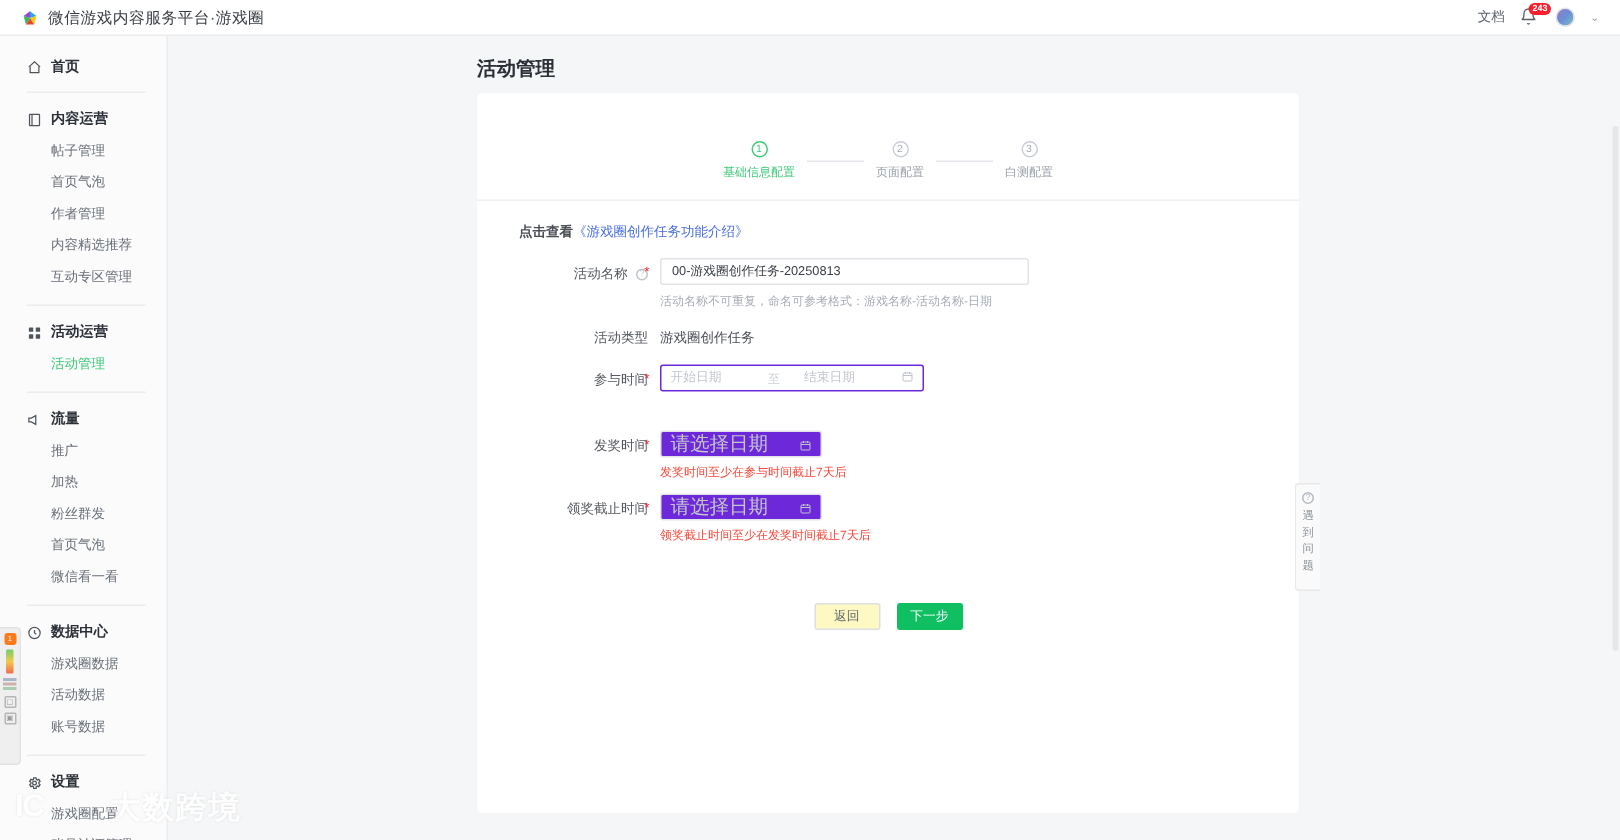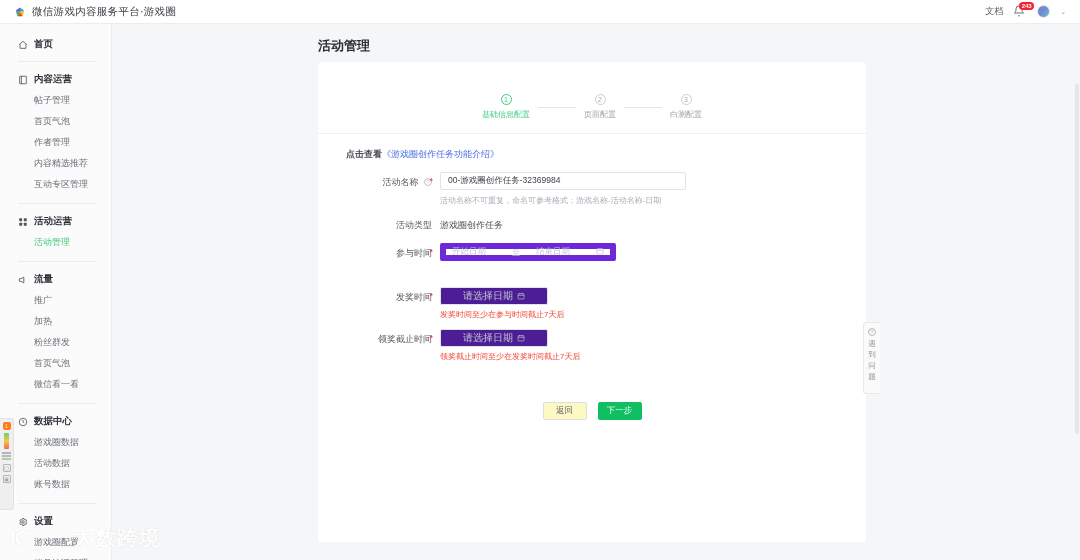--- a/index.html
+++ b/index.html
@@ -111,31 +111,31 @@
   .inp {
     width:246px; height:18px; border:1px solid #e0e3e7; border-radius:2px;
     background:#fff; font-size:8.5px; color:#3a3f46;
     padding:0 7px; display:flex; align-items:center;
   }
   .hint { font-size:8px; color:#a8adb5; margin-top:5px; }
   .err { font-size:8px; color:#f5483b; margin-top:4px; }
   .static-val { font-size:9px; color:#4a4e55; padding-top:4px; }
 
   .range {
-    width:176px; height:18px; border:6px solid #6d28d9; border-radius:2px;
+    width:176px; height:18px; border:1px solid #6d28d9; border-radius:2px;
     background:#fff; display:flex; align-items:center; padding:0 6px;
     font-size:8.5px; color:#c2c7ce; gap:16px;
   }
   .range .seg { width:68px; }
   .range .arrow { color:#ccd1d8; font-size:8px; }
   .range .cal, .dpick .cal { margin-left:auto; color:#bfc4cb; }
   .dpick {
     width:108px; height:18px; border:1px solid #e0e3e7; border-radius:2px;
-    background:#4c1d95; display:flex; align-items:center; padding:0 22px;
-    font-size:10px; color:#c2c7ce;
+    background:#6d28d9; display:flex; align-items:center; padding:0 6px;
+    font-size:13px; color:#c2c7ce;
   }
   .link { font-size:9px; color:#4a6ee0; cursor:pointer; }
   .lead { display:flex; align-items:center; padding-left:8px; margin-bottom:11px; }
   .lead-txt { font-size:9px; color:#4a4e55; font-weight:bold; margin-left:6px; }
 
   
   .actions { display:flex; justify-content:center; gap:11px; margin-top:40px; }
   .btn {
     width:44px; height:18px; border-radius:2px; font-size:8.5px;
     display:flex; align-items:center; justify-content:center; cursor:pointer;
@@ -356,21 +356,21 @@
           <span class="lead-txt">点击查看</span>
           <span class="link">《游戏圈创作任务功能介绍》</span>
         </div>
 
         <div class="frow">
           <div class="flabel req">
             <span>活动名称</span>
             <span class="fhelp-icon">?</span>
           </div>
           <div class="fctrl">
-            <div class="inp">00-游戏圈创作任务-32369984</div>
+            <div class="inp">00-游戏圈创作任务-20250813</div>
             <div class="hint">活动名称不可重复，命名可参考格式：游戏名称-活动名称-日期</div>
           </div>
         </div>
 
         <div class="frow" style="margin-top:9px;">
           <div class="flabel">活动类型</div>
           <div class="fctrl">
             <div class="static-val">游戏圈创作任务</div>
           </div>
         </div>

